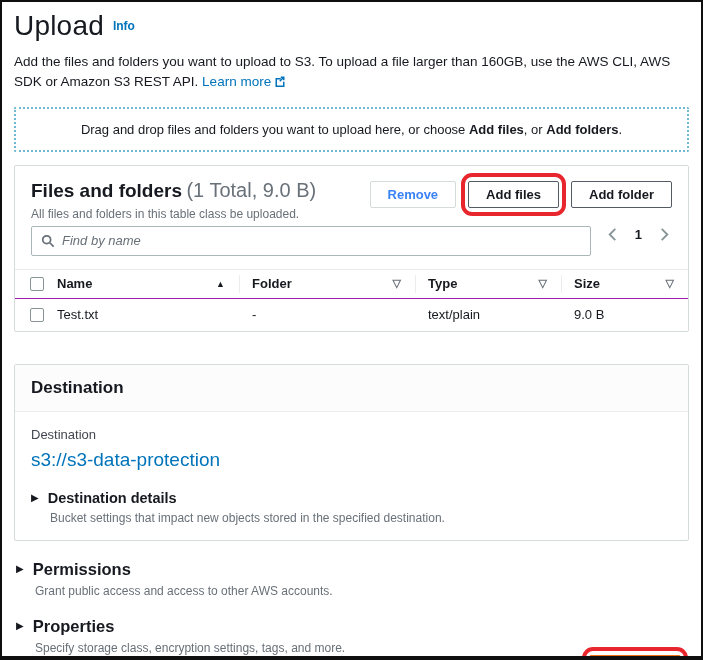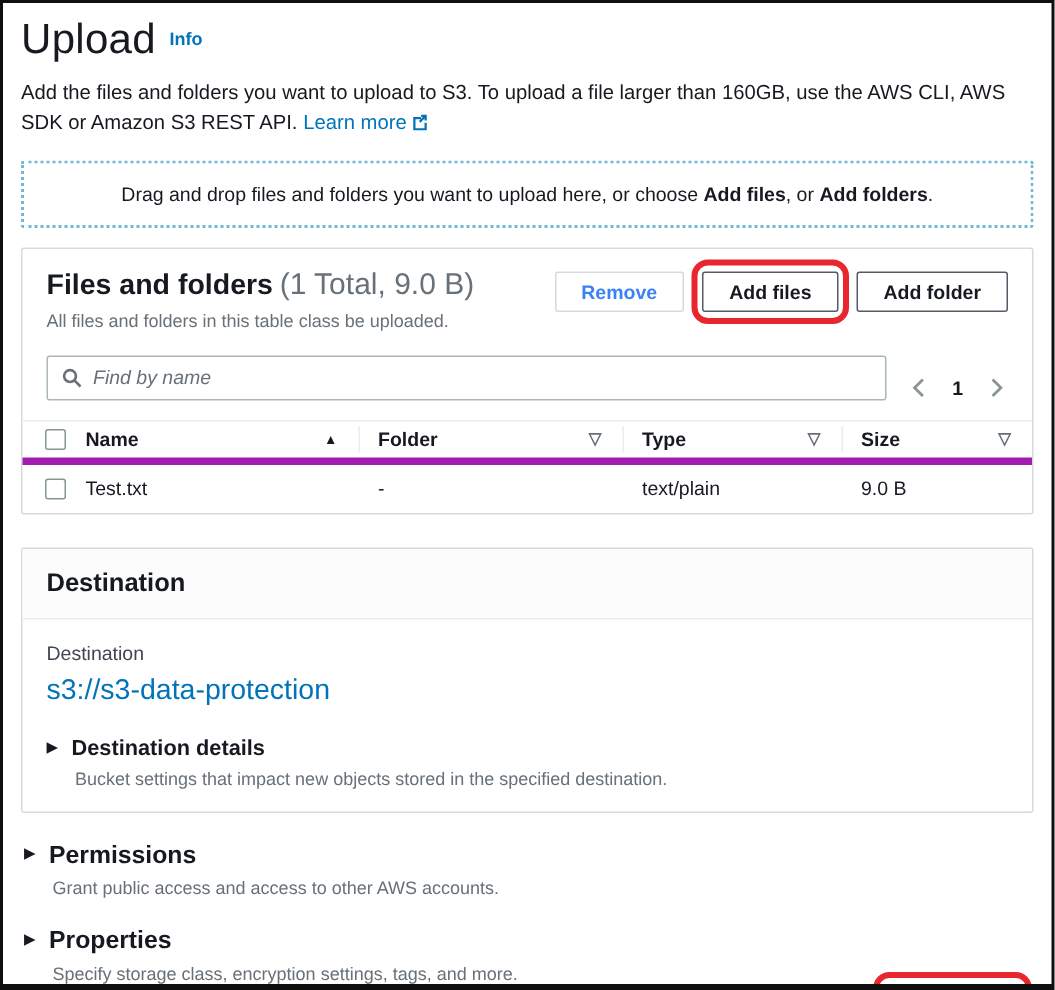--- a/index.html
+++ b/index.html
@@ -50,53 +50,53 @@
   .btn {
     display: inline-block; background: #fff; border: 1px solid #545b64; border-radius: 2px;
     font-family: inherit; font-size: 13px; font-weight: 700; color: #16191f;
     padding: 5px 17px; cursor: pointer; white-space: nowrap;
   }
   .btn.disabled { color: #3b82f6; border-color: #d5dbdb; cursor: default; }
   .btn-row { display: flex; align-items: center; gap: 12px; padding-top: 2px; }
   .ring-wrap { position: relative; display: inline-block; }
   .red-ring { position: absolute; inset: -8px -7px; border: 4px solid #e8262d; border-radius: 11px; pointer-events: none; }
 
-  .toolbar { display: flex; align-items: flex-end; margin-top: 16px; padding: 0 16px; gap: 14px; }
+  .toolbar { display: flex; align-items: flex-start; margin-top: 5px; padding: 0 16px; gap: 14px; }
   .searchbox {
     flex: 1; display: flex; align-items: center; gap: 7px;
     border: 1px solid #aab7b8; border-radius: 2px; height: 30px; padding: 0 9px; background: #fff;
   }
   .searchbox input {
     border: none; outline: none; width: 100%; font-family: inherit;
     font-size: 13px; font-style: italic; color: #16191f; background: transparent;
   }
   .searchbox input::placeholder { color: #687078; font-style: italic; }
   .pagination { display: flex; align-items: center; gap: 15px; }
   .page-num { font-size: 13px; font-weight: 700; }
   .pg-btn { background: none; border: none; cursor: pointer; padding: 2px; line-height: 0; }
 
   
   .tbl { margin-top: 13px; font-size: 13px; }
   .trow { display: flex; align-items: center; height: 30px; }
-  .thead { border-top: 1px solid #eaeded; border-bottom: 5px solid #a21caf; font-weight: 700; }
+  .thead { border-top: 1px solid #eaeded; border-bottom: 1px solid #a21caf; font-weight: 700; }
   .tbody { height: 32px; font-weight: 400; }
   .c-check { width: 42px; padding-left: 15px; display: flex; align-items: center; }
   .c-name { width: 182px; }
   .c-folder { width: 176px; }
   .c-type { width: 146px; }
   .c-size { flex: 1; }
   .hcell { display: flex; align-items: center; justify-content: space-between; padding-right: 14px; height: 18px; }
   .thead .c-folder, .thead .c-type, .thead .c-size { border-left: 1px solid #eaeded; padding-left: 12px; }
   .tbody .c-folder, .tbody .c-type, .tbody .c-size { padding-left: 13px; }
   .sort-asc { font-size: 9px; color: #16191f; }
   .sort-none { font-size: 11px; color: #687078; }
   .checkbox { width: 14px; height: 14px; border: 1px solid #879596; border-radius: 2px; background: #fff; display: inline-block; cursor: pointer; }
 
   
-  .dest-card { margin-top: 22px; }
+  .dest-card { margin-top: 32px; }
   .dest-header { padding: 13px 16px; font-size: 17px; font-weight: 700; border-bottom: 1px solid #eaeded; background: #fcfcfc; }
   .dest-body { padding: 15px 16px 15px 16px; }
   .dest-label { font-size: 13px; color: #414750; }
   .bucket-link { display: inline-block; margin-top: 7px; font-size: 19px; color: #0073bb; }
 
   .expander { display: flex; align-items: center; gap: 9px; cursor: pointer; }
   .tri { font-size: 10px; color: #16191f; line-height: 1; }
   .dest-details { margin-top: 19px; }
   .dest-details .exp-title { font-size: 14.5px; font-weight: 700; }
   .exp-desc { font-size: 12px; color: #687078; margin: 5px 0 0 19px; }

